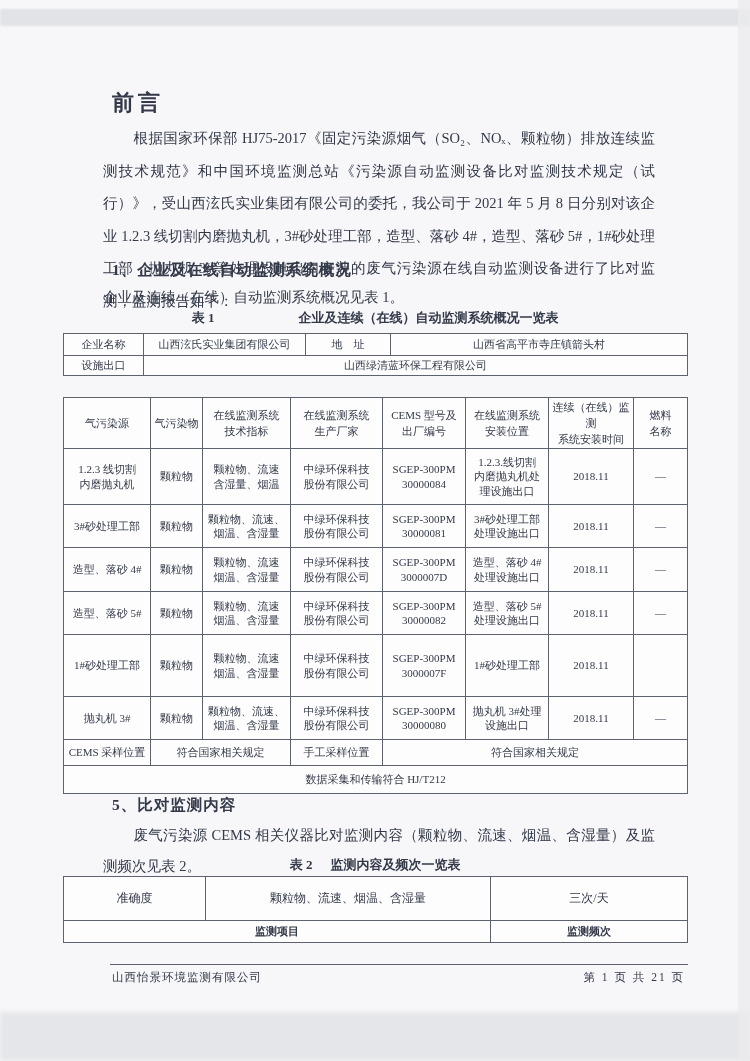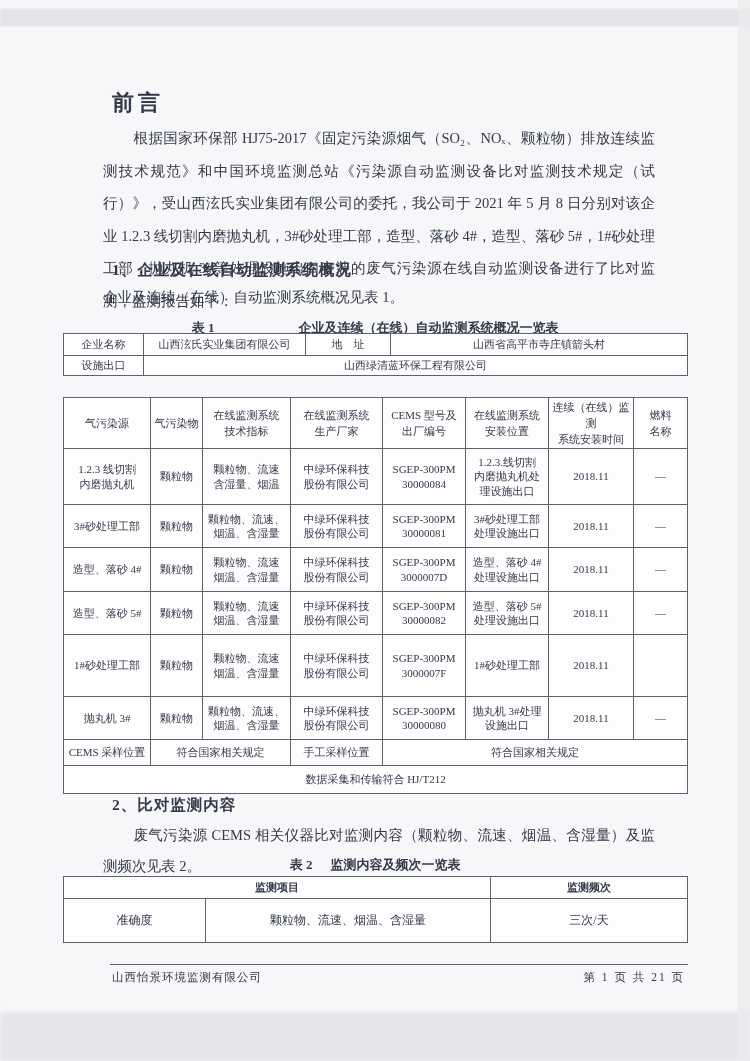--- a/index.html
+++ b/index.html
@@ -14,21 +14,21 @@
   .band-bottom{top:1012px;height:49px;background:#e1e2e6;opacity:.8;filter:blur(2px);}
   .band-right{position:absolute;top:0;left:738px;width:12px;height:1061px;background:#ebebee;opacity:.8;}
 
   .abs{position:absolute;}
   .preface{left:112px;top:88px;font-size:22px;font-weight:bold;letter-spacing:4px;}
   .para1{left:103px;top:122px;width:552px;font-size:14.5px;line-height:32.5px;
          text-align:justify;text-indent:2.1em;}
   .h-sec{font-size:15.5px;font-weight:bold;letter-spacing:1px;}
   .sec1-h{left:112px;top:260px;}
   .sec1-note{left:103px;top:288px;font-size:14.5px;}
-  .caption{left:63px;top:319px;width:624px;display:flex;justify-content:center;gap:84px;
+  .caption{left:63px;top:309px;width:624px;display:flex;justify-content:center;gap:84px;
            font-size:13px;font-weight:bold;}
   .caption2{top:856px;gap:18px;}
   table{border-collapse:collapse;table-layout:fixed;}
   .tbl{position:absolute;left:63px;width:624px;background:#fdfdfe;}
   .t-info{top:333px;padding-left:33px;}
   .t-main{top:397px;}
   .t2{top:876px;}
   td,th{border:1px solid #5c6270;font-weight:normal;font-size:11px;line-height:14.5px;
         text-align:center;vertical-align:middle;padding:1px 2px;white-space:pre-line;
         overflow:hidden;}
@@ -195,43 +195,43 @@
       <td colspan="2">符合国家相关规定</td>
       <td>手工采样位置</td>
       <td colspan="4">符合国家相关规定</td>
     </tr>
     <tr style="height:28px">
       <td colspan="8">数据采集和传输符合 HJ/T212</td>
     </tr>
   </tbody>
     </table>
 
-  <div class="abs h-sec" style="left:112px;top:795px;">2、比对监测内容</div>
+  <div class="abs h-sec" style="left:112px;top:795px;">5、比对监测内容</div>
   <div class="abs" style="left:103px;top:820px;width:552px;font-size:14.5px;line-height:31px;text-align:justify;text-indent:2.1em;">废气污染源 CEMS 相关仪器比对监测内容（颗粒物、流速、烟温、含湿量）及监测频次见表 2。</div>
 
   <div class="abs caption caption2">
     <span>表 2</span>
     <span>监测内容及频次一览表</span>
   </div>
 
   <table class="tbl t2">
     <colgroup>
         <col style="width:142px">
         <col style="width:285px">
         <col style="width:197px">
       </colgroup>
     <tbody>
-        <tr style="height:22px">
-      <th colspan="2" style="font-weight:bold">监测项目</th>
-      <th style="font-weight:bold">监测频次</th>
-    </tr>
-    <tr style="height:44px">
+        <tr style="height:44px">
       <td style="font-size:12px">准确度</td>
       <td style="font-size:12px">颗粒物、流速、烟温、含湿量</td>
       <td style="font-size:12px">三次/天</td>
+    </tr>
+    <tr style="height:22px">
+      <th colspan="2" style="font-weight:bold">监测项目</th>
+      <th style="font-weight:bold">监测频次</th>
     </tr>
   </tbody>
     </table>
 
   <div class="abs footer-line"></div>
   <div class="abs footer-company">山西怡景环境监测有限公司</div>
   <div class="abs footer-page">第 1 页 共 21 页</div>
 </div>
 
 </body></html>

